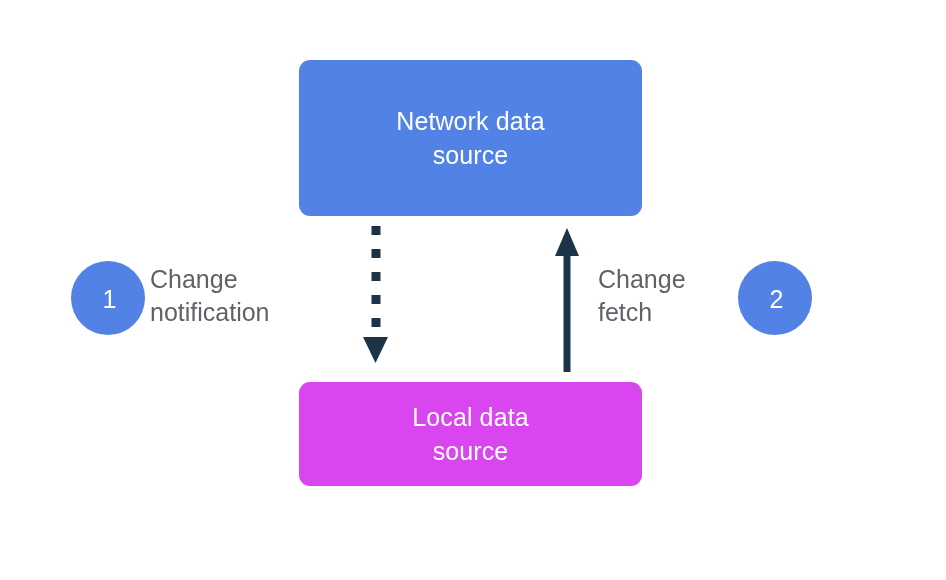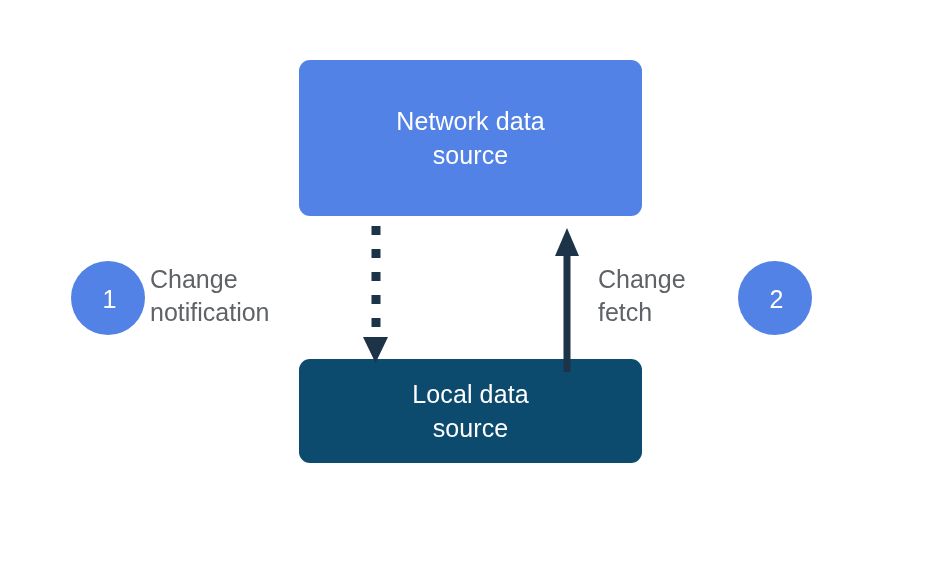--- a/index.html
+++ b/index.html
@@ -38,24 +38,24 @@
   }
   #network-box {
     left: 299px;
     top: 60px;
     width: 343px;
     height: 156px;
     background: #5282e6;
   }
   #local-box {
     left: 299px;
-    top: 359px;
+    top: 382px;
     width: 343px;
     height: 104px;
-    background: #0c4a6e;
+    background: #d946ef;
   }
 
   
   .step-circle {
     position: absolute;
     width: 74px;
     height: 74px;
     border-radius: 50%;
     background: #5282e6;
     color: #ffffff;

